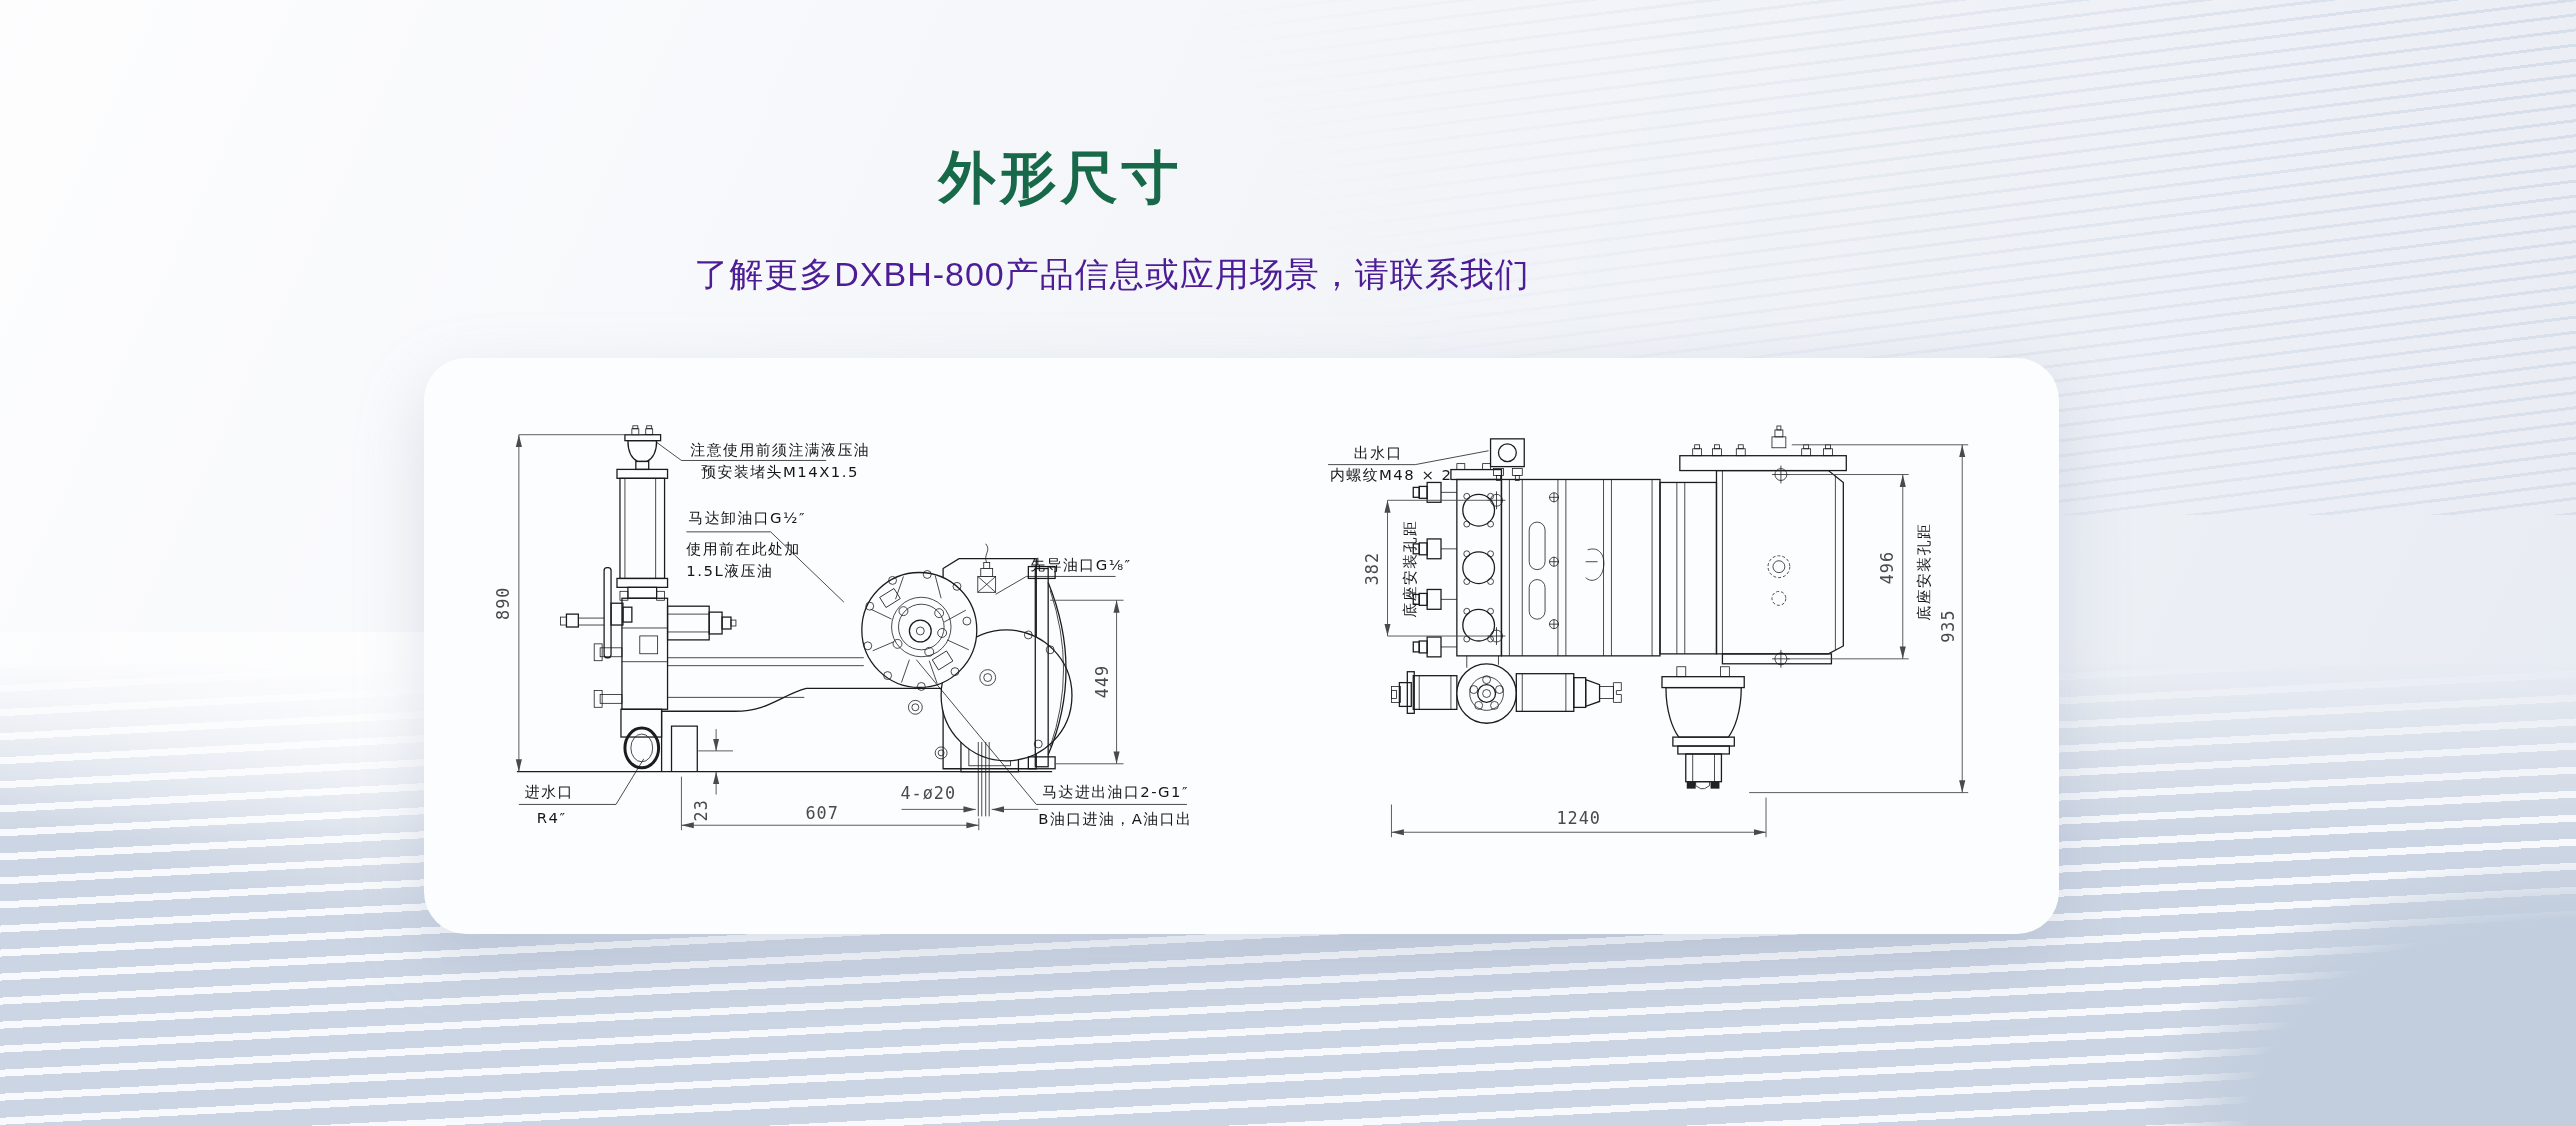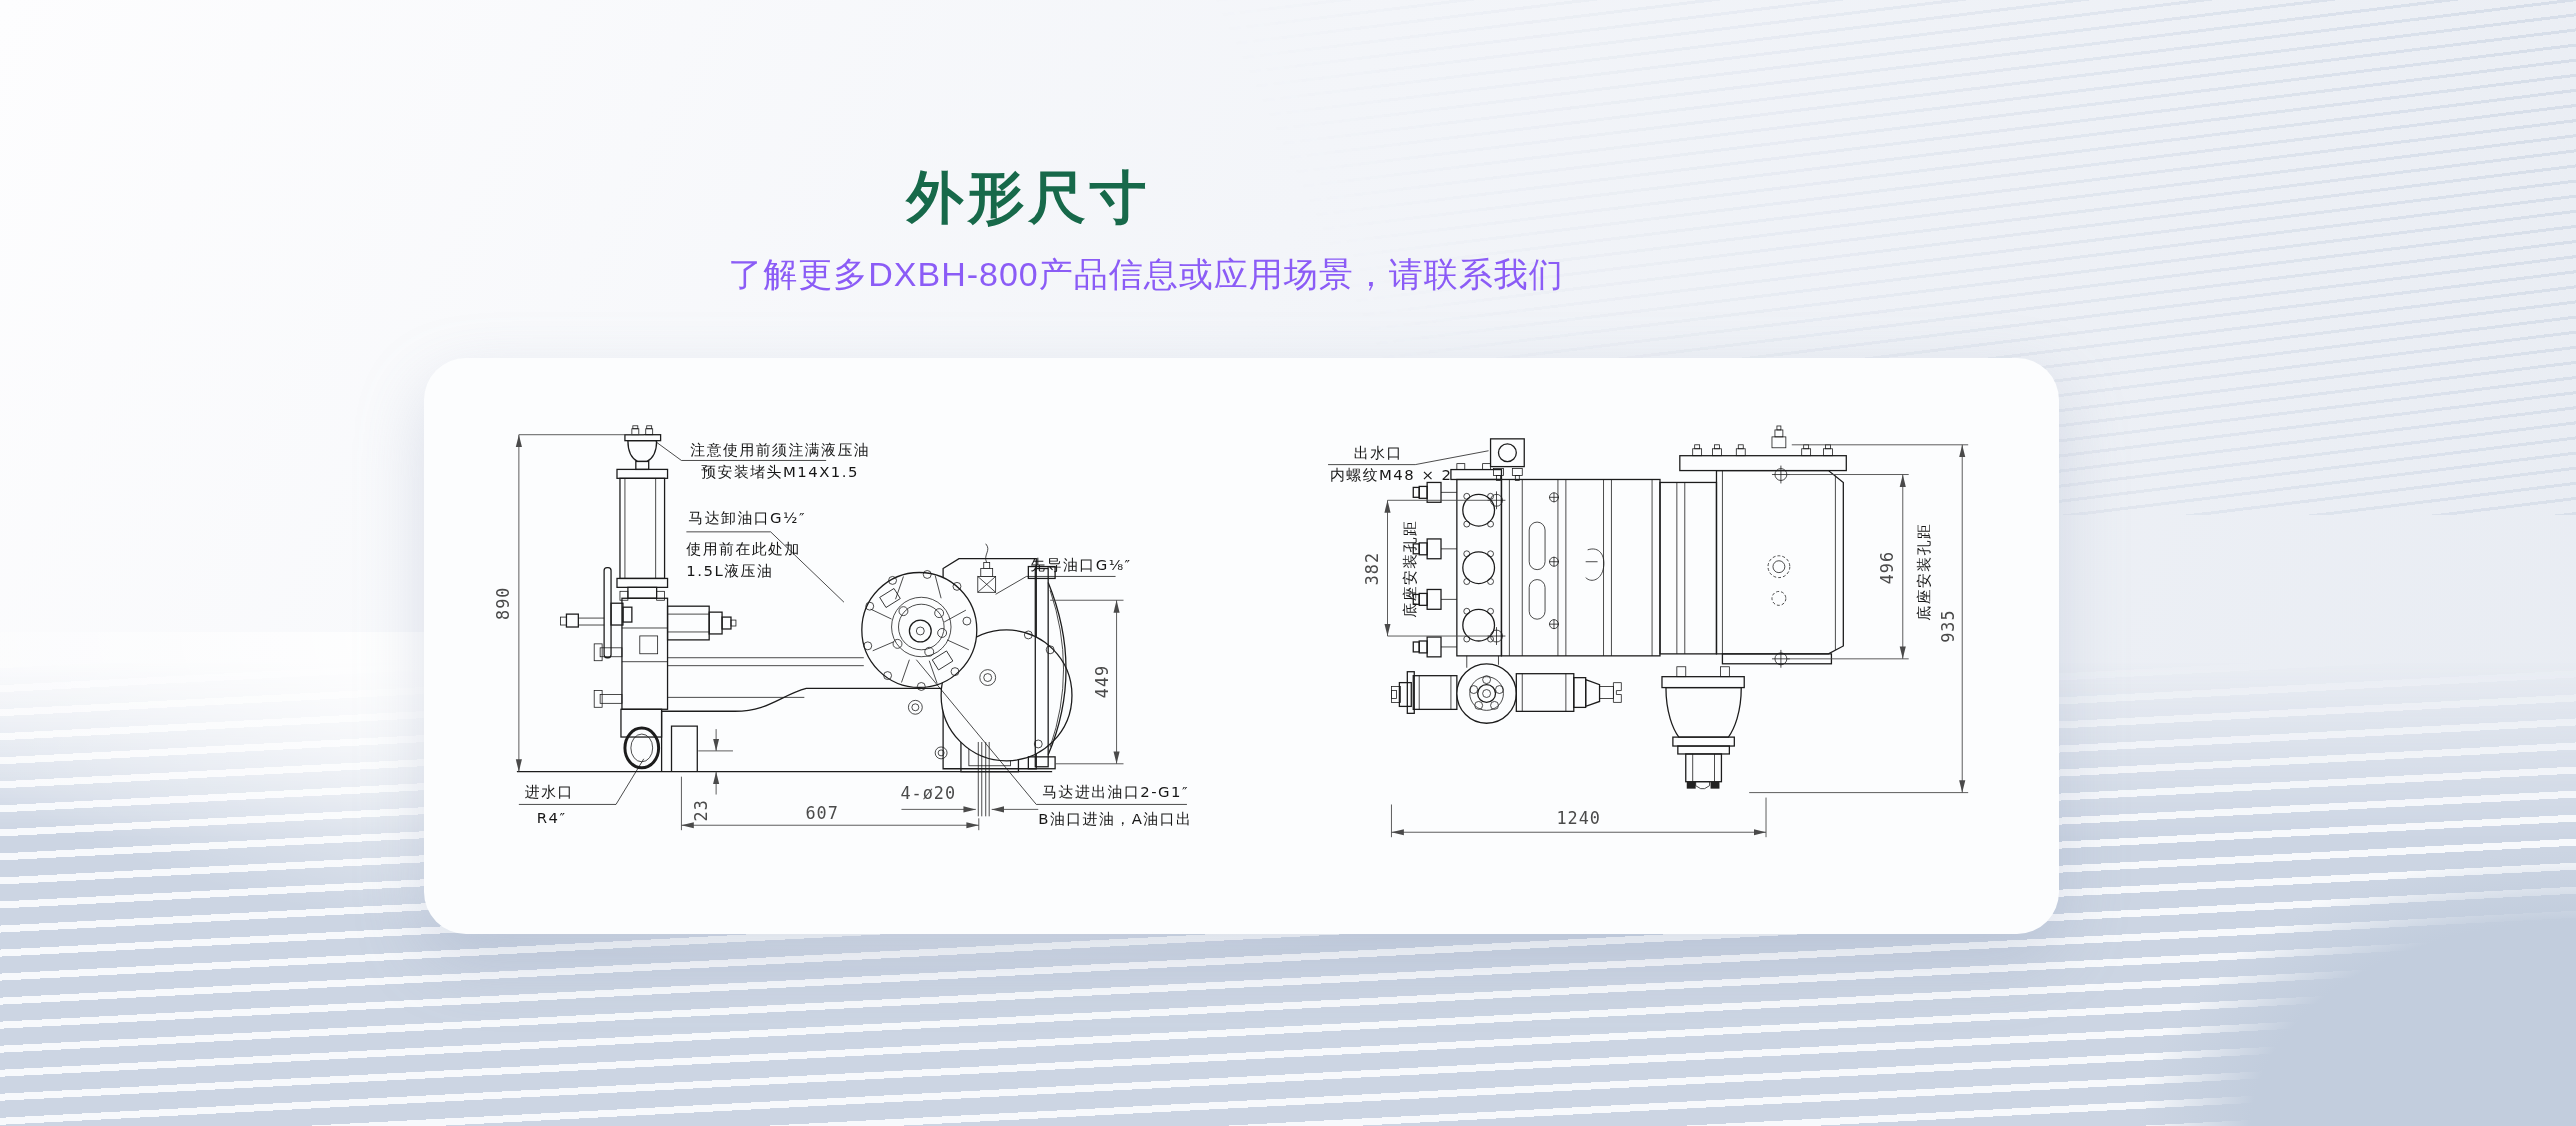--- a/index.html
+++ b/index.html
@@ -12,24 +12,24 @@
     -webkit-mask-image:linear-gradient(245deg,rgba(0,0,0,.9),transparent 80%);
     mask-image:linear-gradient(245deg,rgba(0,0,0,.9),transparent 80%);}
   .waves-bottom{left:0;bottom:0;width:2576px;height:466px;
     background:repeating-linear-gradient(357deg,#ccd5e3 0 17px,#f7f9fc 17px 24px);
     -webkit-mask-image:linear-gradient(to top,#000 62%,transparent);
     mask-image:linear-gradient(to top,#000 62%,transparent);}
   .waves-sweep{left:0;bottom:0;width:2576px;height:495px;
     background:radial-gradient(58% 95% at 36% 0%,#ffffff 28%,rgba(255,255,255,0) 72%);}
   .corner-blob{right:0;bottom:0;width:892px;height:416px;
     background:radial-gradient(70% 95% at 100% 100%,#c2cddd 0 52%,rgba(194,205,221,0) 70%);}
-  .page-title{position:absolute;left:0;top:160px;width:2057px;text-align:center;
-    font-size:57px;font-weight:bold;letter-spacing:4px;color:#17694A;}
+  .page-title{position:absolute;left:0;top:140px;width:2057px;text-align:center;
+    font-size:57px;font-weight:bold;letter-spacing:4px;color:#17694A;padding-left:32px;}
   .page-subtitle{position:absolute;left:0;top:252px;width:2224px;text-align:center;
-    font-size:34px;letter-spacing:1px;color:#8b5cf6;margin-left:34px;}
+    font-size:34px;letter-spacing:1px;color:#4c1d95;}
   .card{position:absolute;left:424px;top:358px;width:1635px;height:576px;
     background:#fcfdfe;border-radius:42px;box-shadow:0 26px 69px rgba(140,155,182,.28);}
   .draw{position:absolute;}
   .draw.left{left:71px;top:44px;}
   .draw.right{left:904px;top:65px;}
   .dl{fill:none;stroke:#1c1c1c;stroke-width:1.3;}
   .dt{fill:none;stroke:#1c1c1c;stroke-width:.8;}
   .dm{fill:none;stroke:#4a4a4a;stroke-width:.9;}
   .fw{fill:#fcfdfe;stroke:#1c1c1c;stroke-width:1.3;}
   .fwt{fill:#fcfdfe;stroke:#1c1c1c;stroke-width:.8;}

